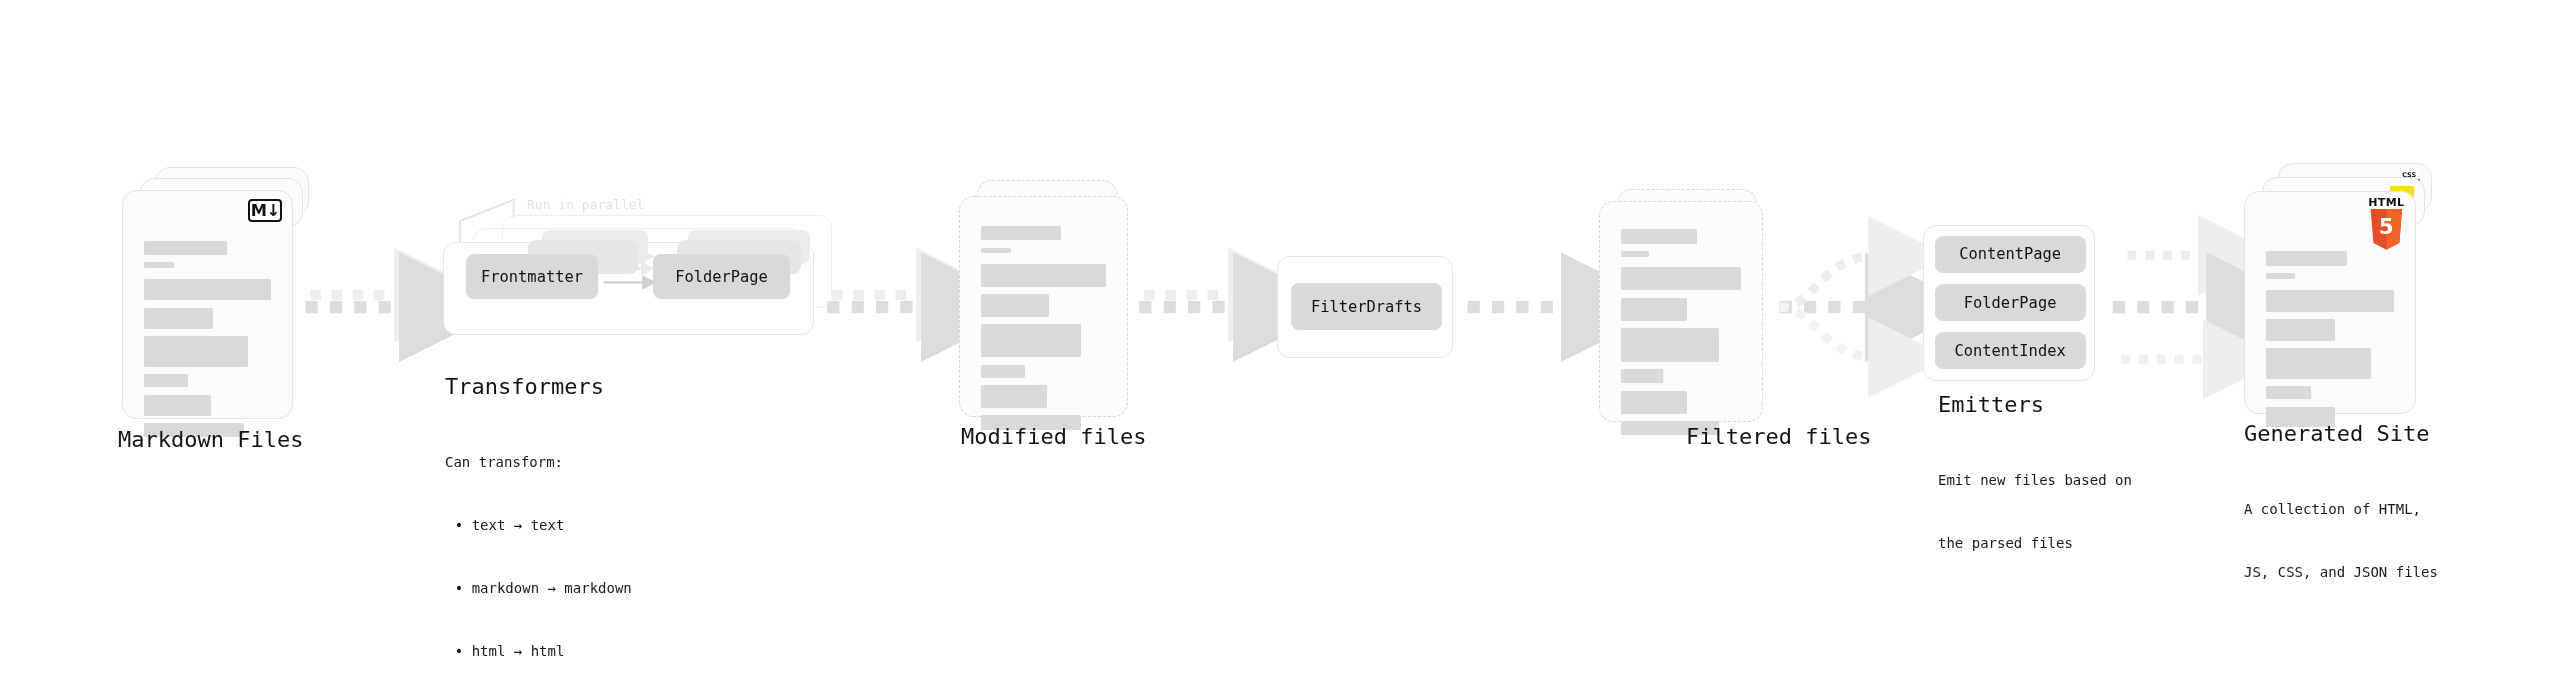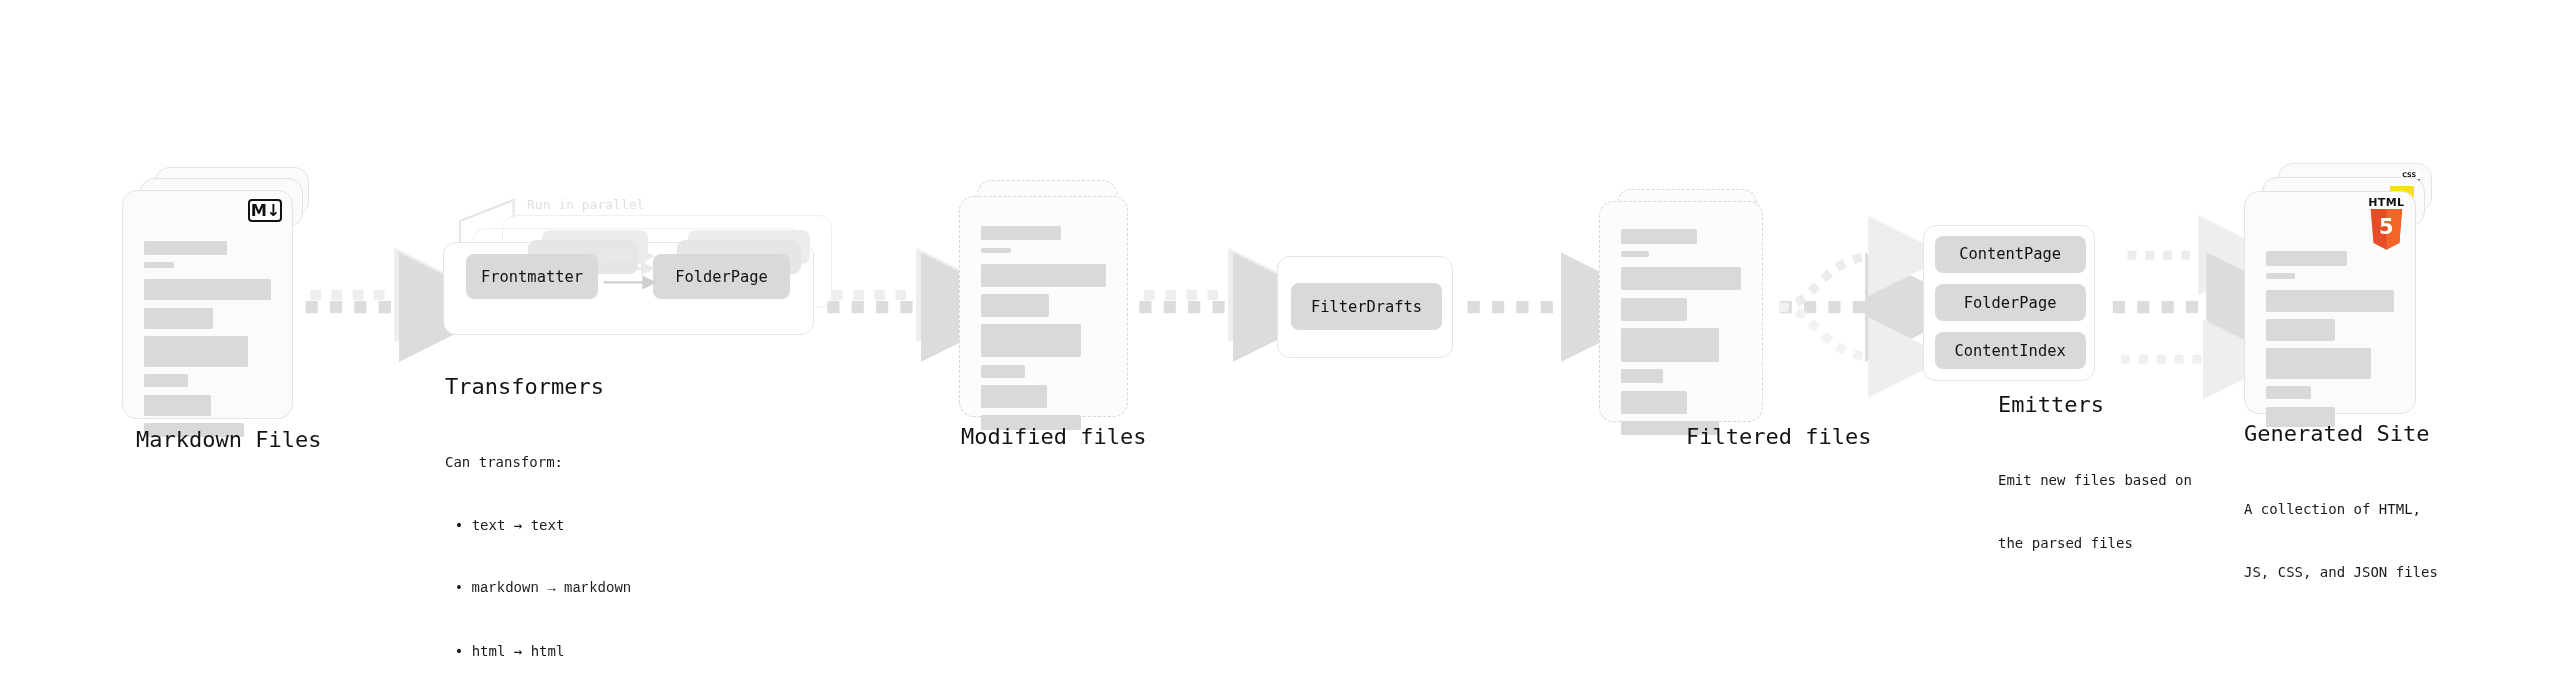--- a/index.html
+++ b/index.html
@@ -213,21 +213,21 @@
         <div class="bar" style="width:100%; height:21px; margin-top:11.4px;"></div>
         <div class="bar" style="width:54%; height:21px;"></div>
         <div class="bar" style="width:82%; height:31px;"></div>
         <div class="bar" style="width:35%; height:13px;"></div>
         <div class="bar" style="width:53%; height:21px;"></div>
         <div class="bar" style="width:79%; height:14px;"></div>
       </div>
     </div>
   </div>
 
-  <div class="caption" style="left:136px; top:427px; width:341px;">
+  <div class="caption" style="left:118px; top:427px; width:341px;">
     <div class="title">Markdown Files</div>
   </div>
 
   <div class="stack" style="left:443px; top:215px; width:390px; height:146px;">
 
     <div class="procbox layer" style="left:59px; top:0px; width:330px; height:93px;"></div>
     <div class="procbox layer" style="left:30px; top:13px; width:330px; height:93px;"></div>
     <div class="procbox" style="left:0px; top:27px; width:371px; height:93px;">
     </div>
 
@@ -254,21 +254,21 @@
     </svg>
   </div>
 
   <div class="runlabel" style="left:527px; top:197px;">Run in parallel</div>
 
   <div class="caption" style="left:445px; top:374px; width:341px;">
     <div class="title">Transformers</div>
     <div class="sub">
       <span class="listline">Can transform:</span>
       <span class="listline" style="padding-left:9.8px;">• text → text</span>
-      <span class="listline" style="padding-left:9.8px;font-family:Liberation Mono, monospace;">• markdown → markdown</span>
+      <span class="listline" style="padding-left:9.8px;">• markdown → markdown</span>
       <span class="listline" style="padding-left:9.8px;">• html → html</span>
     </div>
   </div>
 
   <div class="stack" style="left:959px; top:180px; width:187px; height:236px;">
     <div class="card dashed" style="left:18px; top:0px; width:140px; height:41px;"></div>
     <div class="card dashed" style="left:0px; top:16.3px; width:169px; height:221px;">
       <div class="bars" style="top:28.4px;">
         <div class="bar" style="width:64%; height:14.6px;"></div>
         <div class="bar" style="width:24%; height:5.7px;"></div>
@@ -312,21 +312,21 @@
   <div class="caption" style="left:1686px; top:424px; width:325px;">
     <div class="title">Filtered files</div>
   </div>
 
   <div class="procbox" style="left:1923px; top:225px; width:172px; height:156px;">
     <div class="chip" style="position:absolute; left:10.6px; top:9.8px; width:151px; height:37px;">ContentPage</div>
     <div class="chip" style="position:absolute; left:10.6px; top:58px; width:151px; height:37px;">FolderPage</div>
     <div class="chip" style="position:absolute; left:10.6px; top:106px; width:151px; height:37px;">ContentIndex</div>
   </div>
 
-  <div class="caption" style="left:1998px; top:392px; width:325px;">
+  <div class="caption" style="left:1938px; top:392px; width:325px;">
     <div class="title">Emitters</div>
     <div class="sub">
       <span class="listline">Emit new files based on</span>
       <span class="listline">the parsed files</span>
     </div>
   </div>
 
   <div class="stack" style="left:2244px; top:163px; width:195px; height:252px;">
     <div class="card" style="left:34px; top:0px; width:154px; height:49px;">
       <div class="badge css-badge" style="right:11.4px; top:6.5px; width:21px;">

